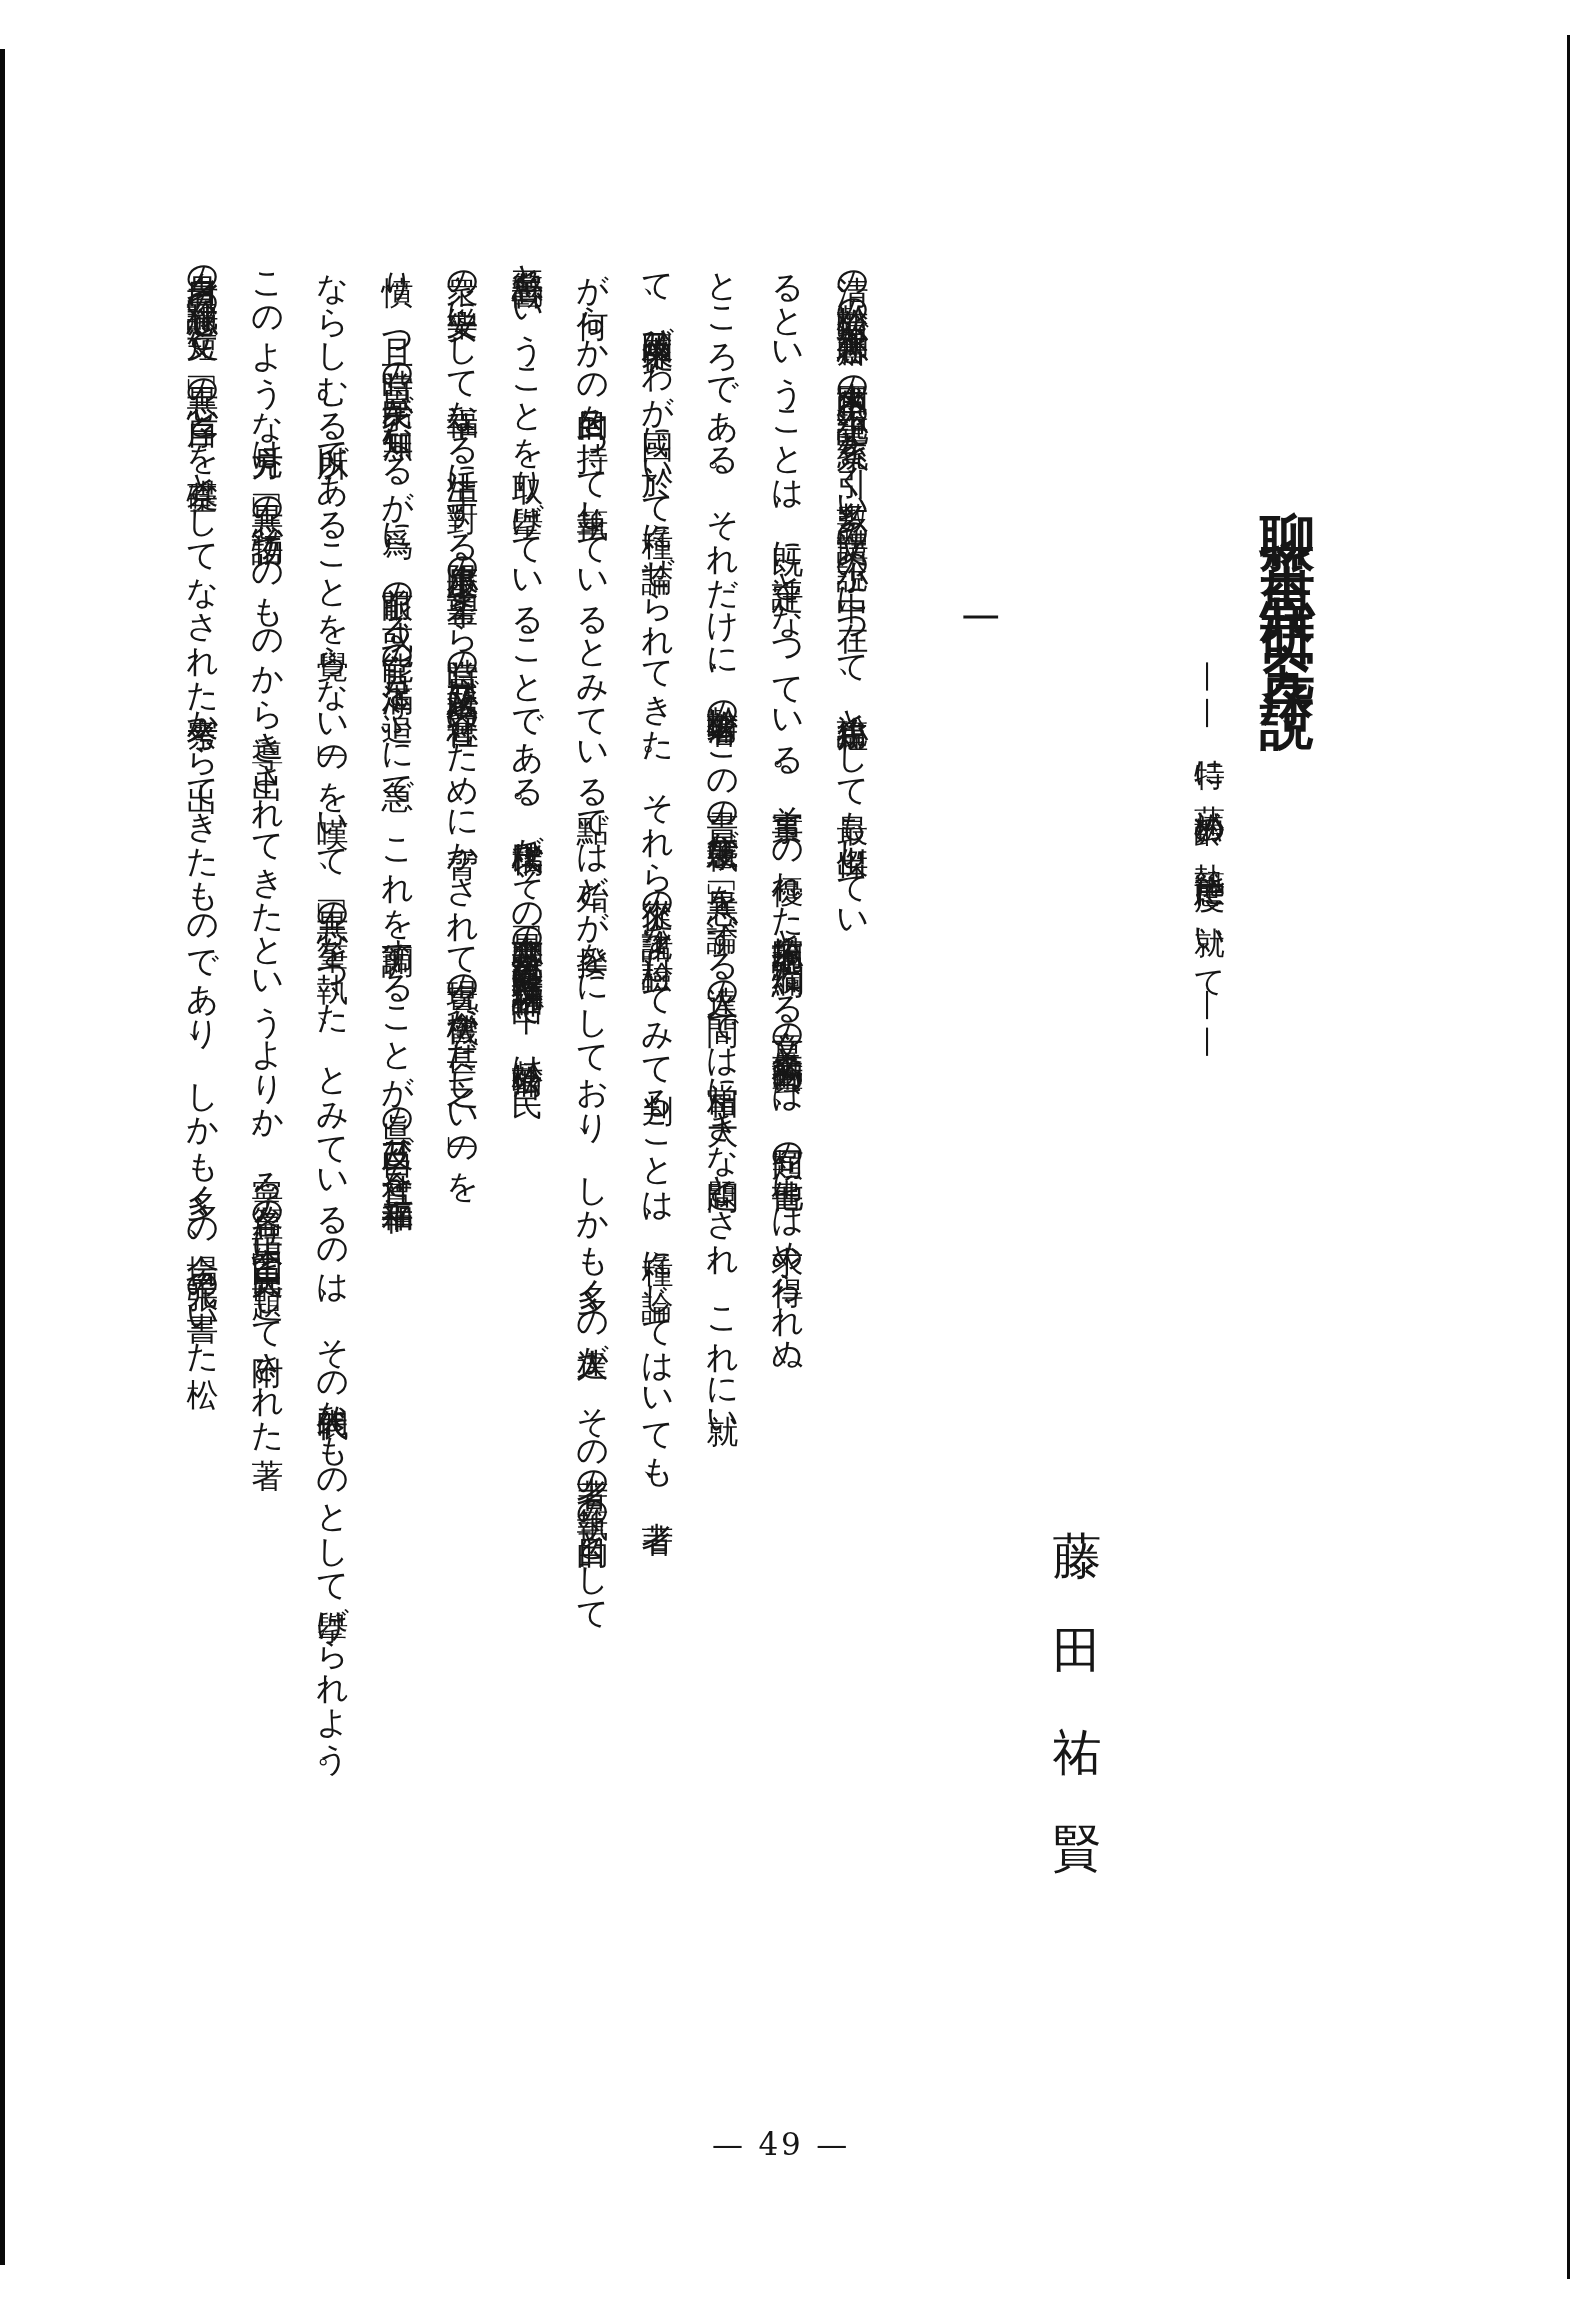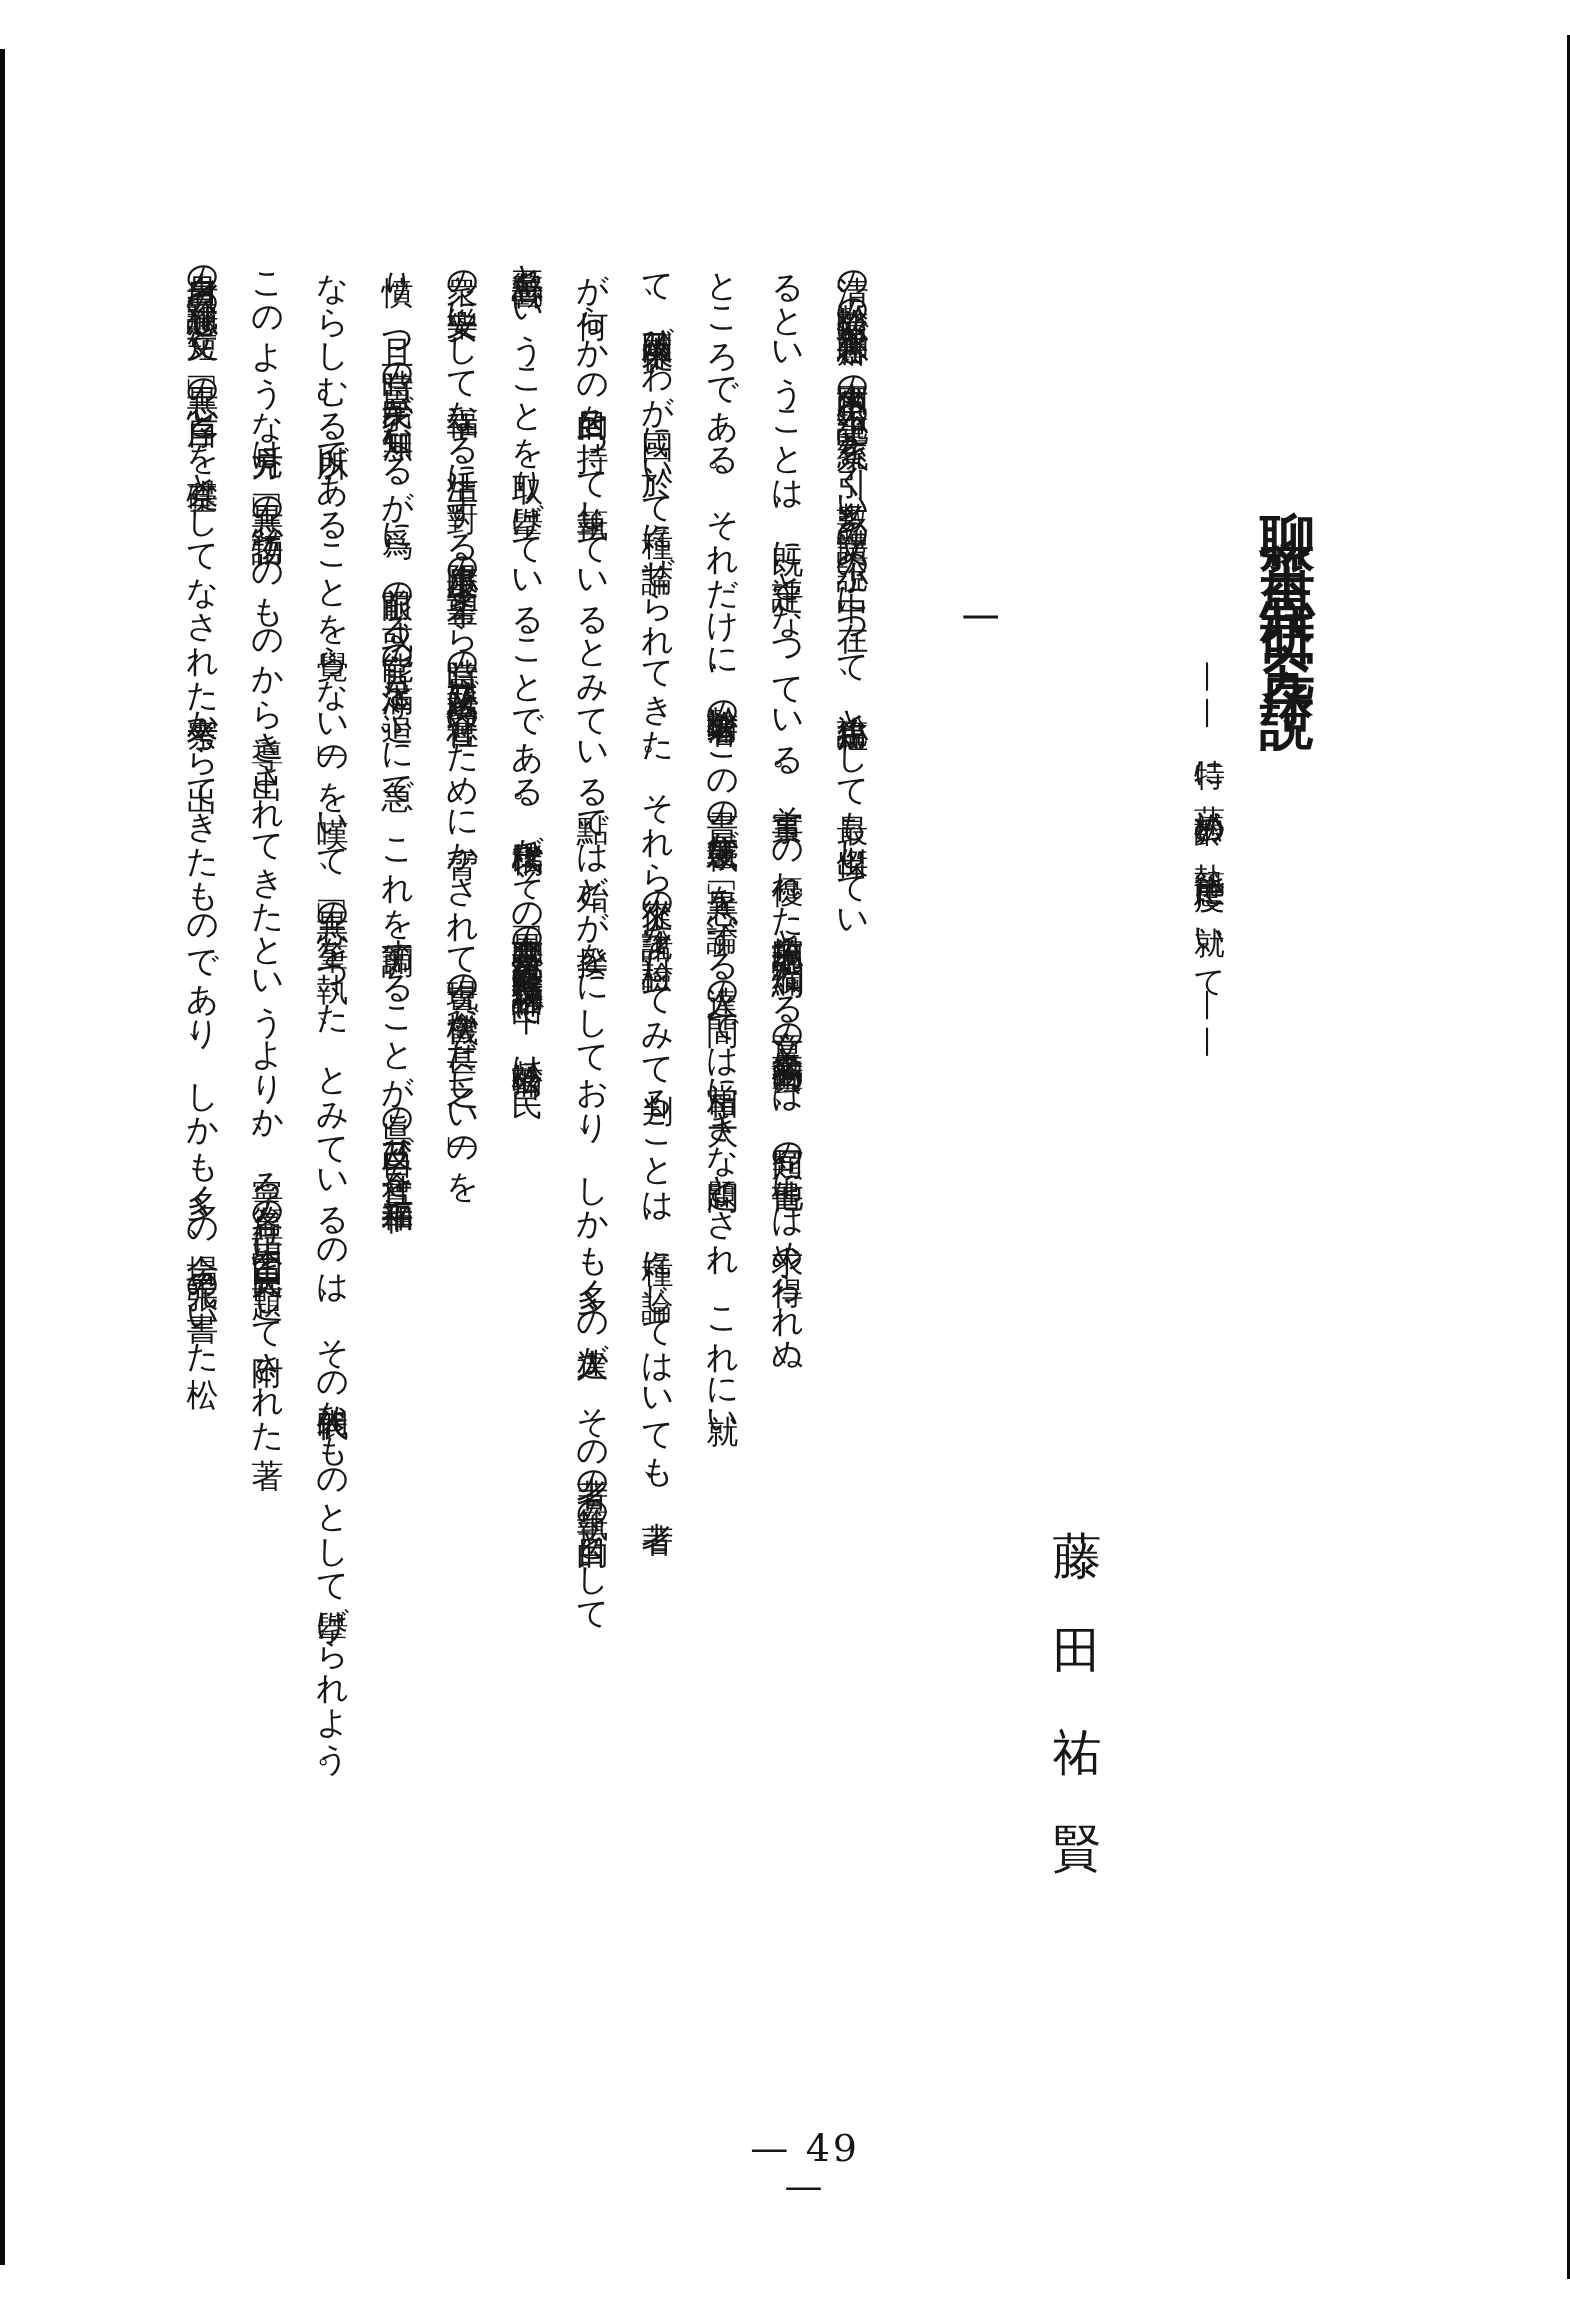--- a/index.html
+++ b/index.html
@@ -86,24 +86,24 @@
   .body-columns .col {
     margin: 0;
     line-height: 65px;
     height: 1866px;
     white-space: normal;
   }
   
   .page-number {
     position: absolute;
     top: 2129px;
-    left: 728px;
+    left: 704px;
     width: 154px;
     text-align: center;
-    font-size: 38px;
+    font-size: 31px;
     letter-spacing: 2.8px;
     line-height: 1;
   }
 </style>
 </head>
 <body>
 
 <div class="page">
 
   <div class="scan-edge left"></div>

